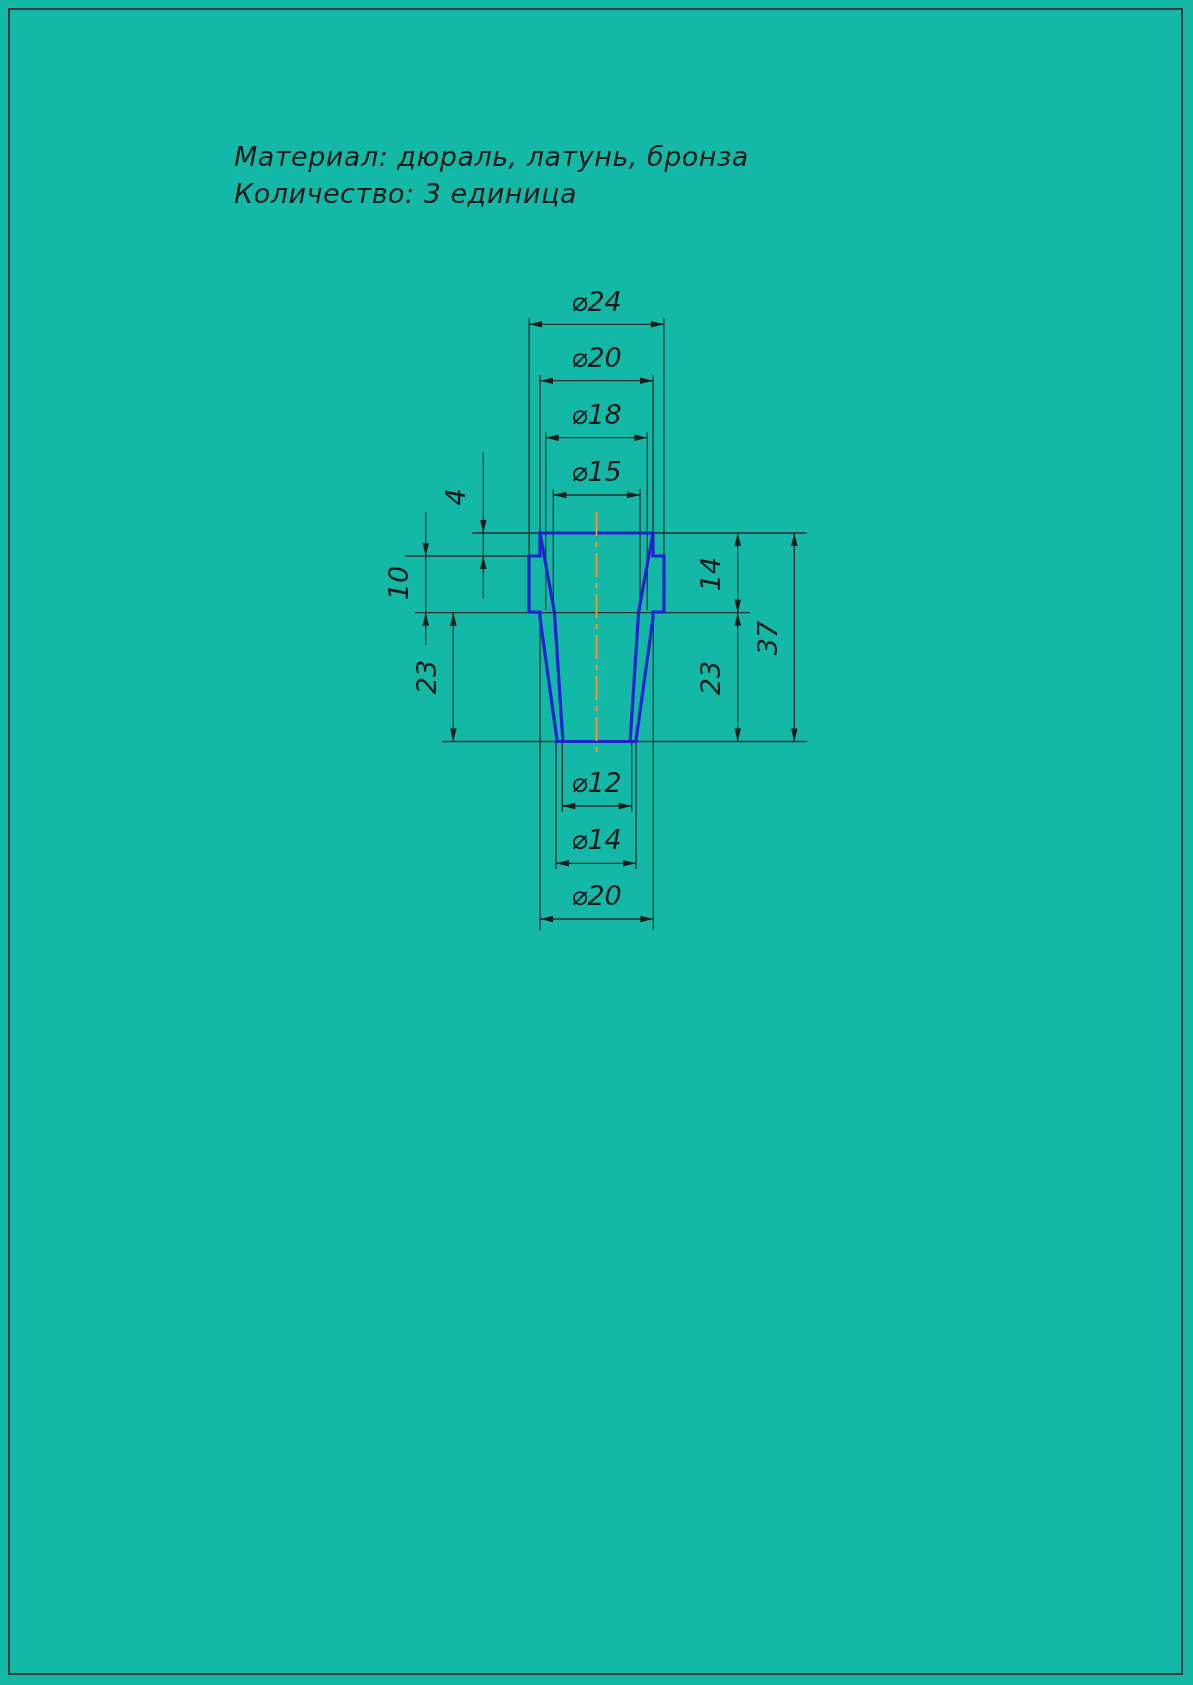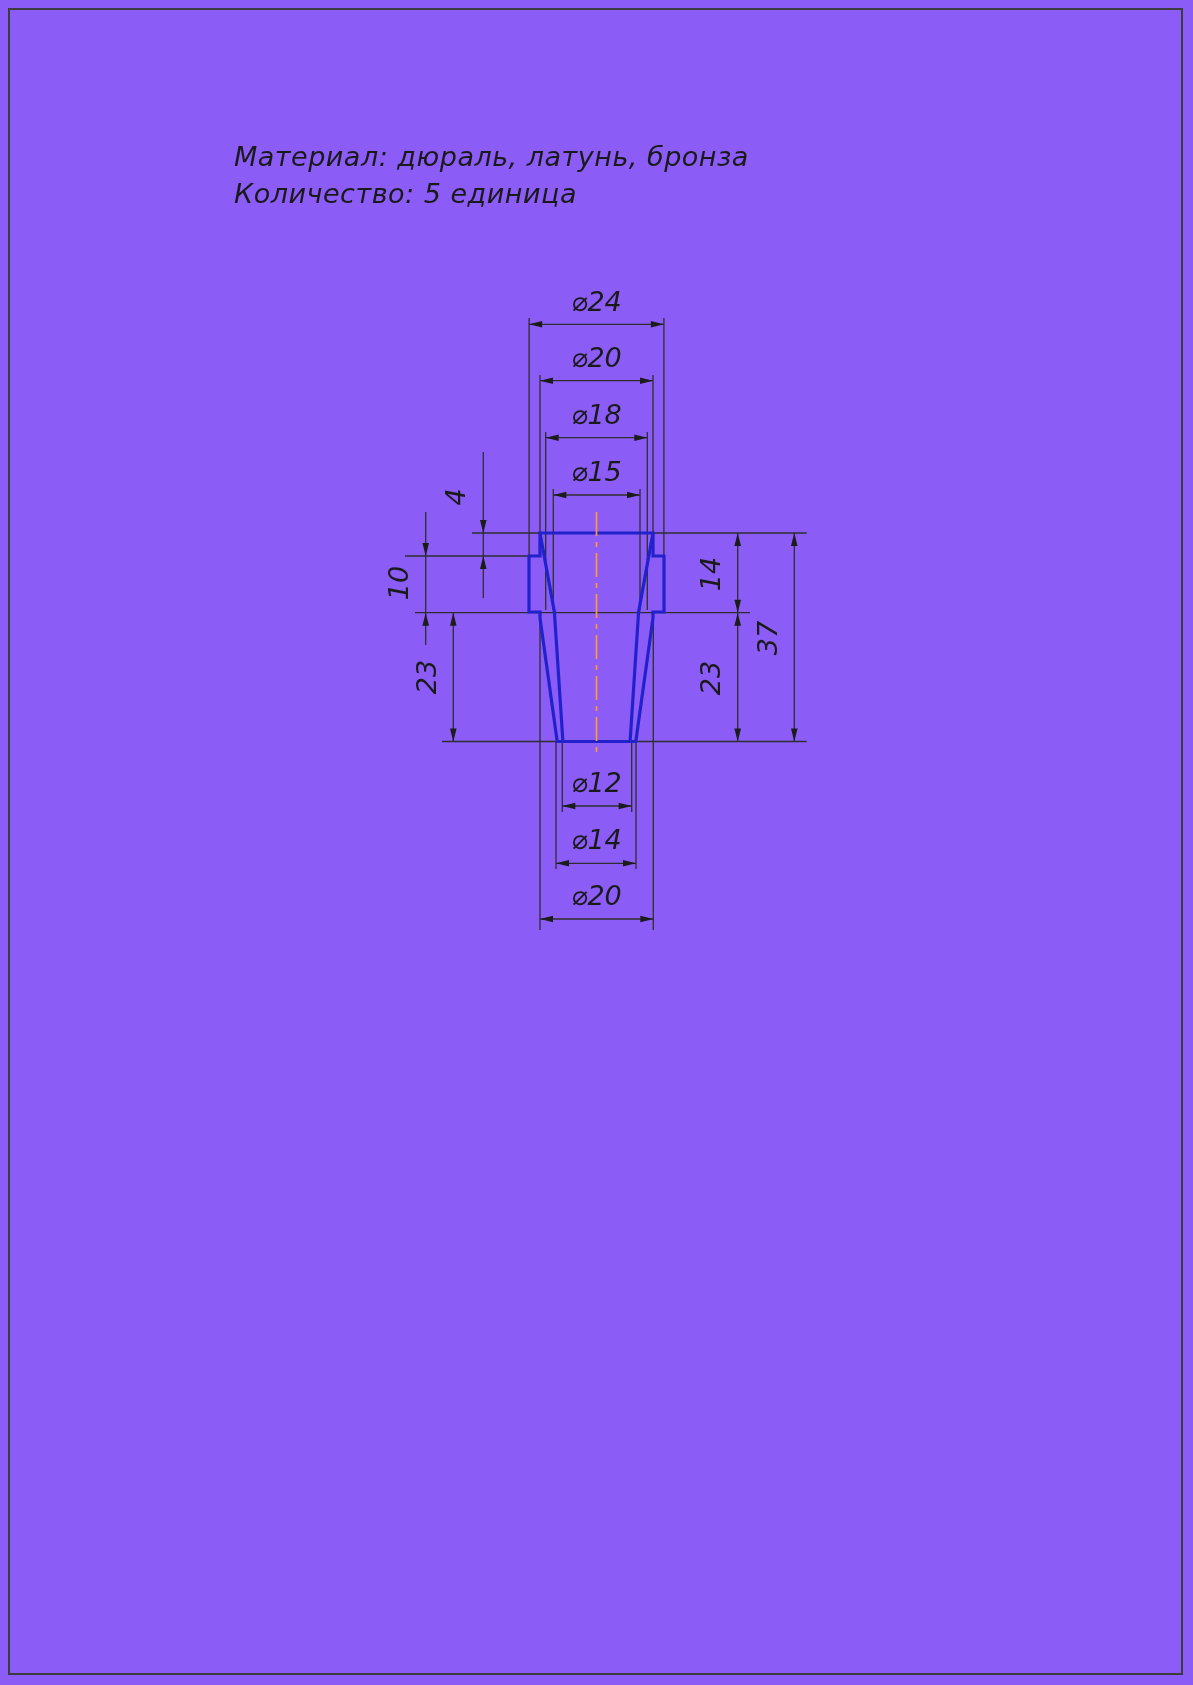--- a/index.html
+++ b/index.html
@@ -1,32 +1,32 @@
 <!DOCTYPE html>
 <html><head>
 <meta charset="utf-8">
 <style>
   html,body{margin:0;padding:0;background:#ffffff;}
-  #page{position:relative;width:1193px;height:1685px;background:#8b5cf6;overflow:hidden;
+  #page{position:relative;width:1193px;height:1685px;background:#14b8a6;overflow:hidden;
         font-family:"DejaVu Sans",sans-serif;}
   #border-rect{position:absolute;left:8px;top:8px;width:1175px;height:1667px;
         border:2px solid #3c3c3c;box-sizing:border-box;}
   #notes{position:absolute;left:234px;top:138px;color:#1a1a1a;
         font-style:italic;font-size:27px;line-height:37px;letter-spacing:.5px;white-space:nowrap;}
   #drawing-svg{position:absolute;left:0;top:0;}
   text{font-family:"DejaVu Sans",sans-serif;font-style:italic;fill:#1a1a1a;}
 </style>
 </head>
 <body>
 
 <div id="page">
   <div id="border-rect"></div>
   <div id="notes">
     <div>Материал: дюраль, латунь, бронза</div>
-    <div>Количество: 5 единица</div>
+    <div>Количество: 3 единица</div>
   </div>
   <svg id="drawing-svg" width="1193" height="1685" viewBox="0 0 1193 1685">
       <g>
         <line x1="529.1" y1="318" x2="529.1" y2="556" stroke="#2e2e2e" stroke-width="1.3"></line>
         <line x1="663.9" y1="318" x2="663.9" y2="556" stroke="#2e2e2e" stroke-width="1.3"></line>
         <line x1="540" y1="375" x2="540" y2="533" stroke="#2e2e2e" stroke-width="1.3"></line>
         <line x1="653" y1="375" x2="653" y2="533" stroke="#2e2e2e" stroke-width="1.3"></line>
         <line x1="545.7" y1="432" x2="545.7" y2="610" stroke="#2e2e2e" stroke-width="1.3"></line>
         <line x1="647.3" y1="432" x2="647.3" y2="610" stroke="#2e2e2e" stroke-width="1.3"></line>
         <line x1="553.3" y1="489" x2="553.3" y2="610" stroke="#2e2e2e" stroke-width="1.3"></line>

